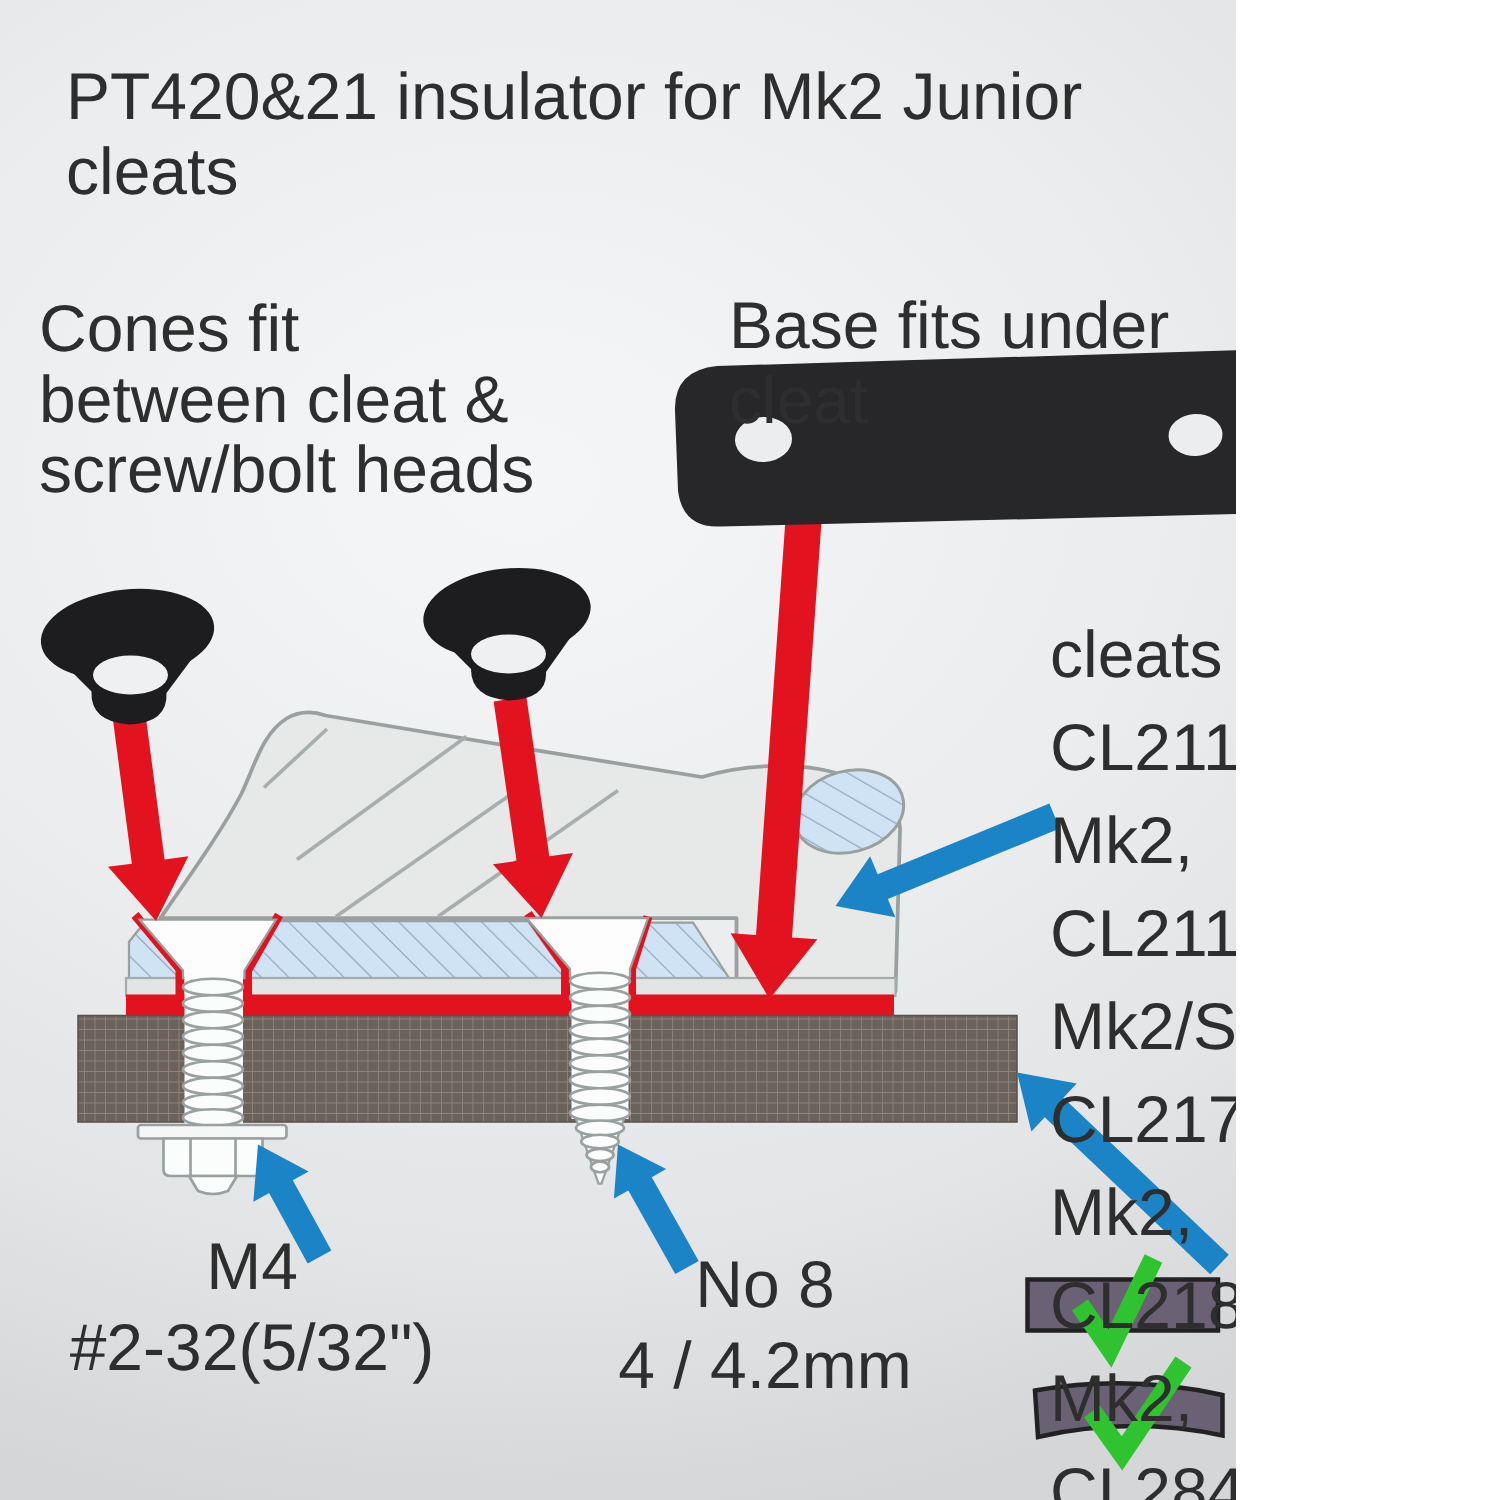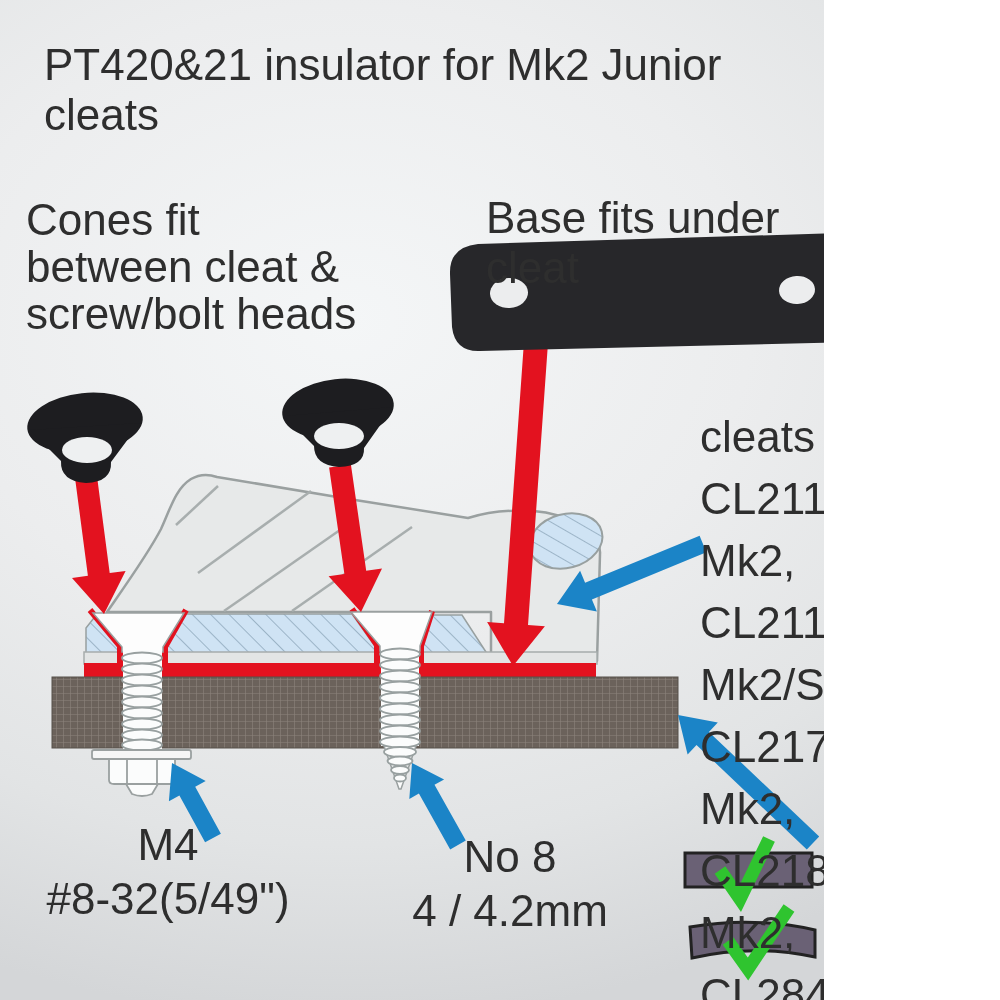--- a/index.html
+++ b/index.html
@@ -167,17 +167,17 @@
 between cleat &amp;
 screw/bolt heads</div>
   <div class="lbl" id="base-label">Base fits under cleat</div>
   <div class="lbl" id="cleats-label">cleats -
 CL211 Mk2,
 CL211 Mk2/S2,
 CL217 Mk2,
 CL218 Mk2,
 CL284</div>
   <div class="lbl" id="m4-label">M4
-#8-32(5/49")</div>
+#2-32(5/32")</div>
   <div class="lbl" id="no8-label">No 8
 4 / 4.2mm</div>
 
 </div>
 
 </body></html>

